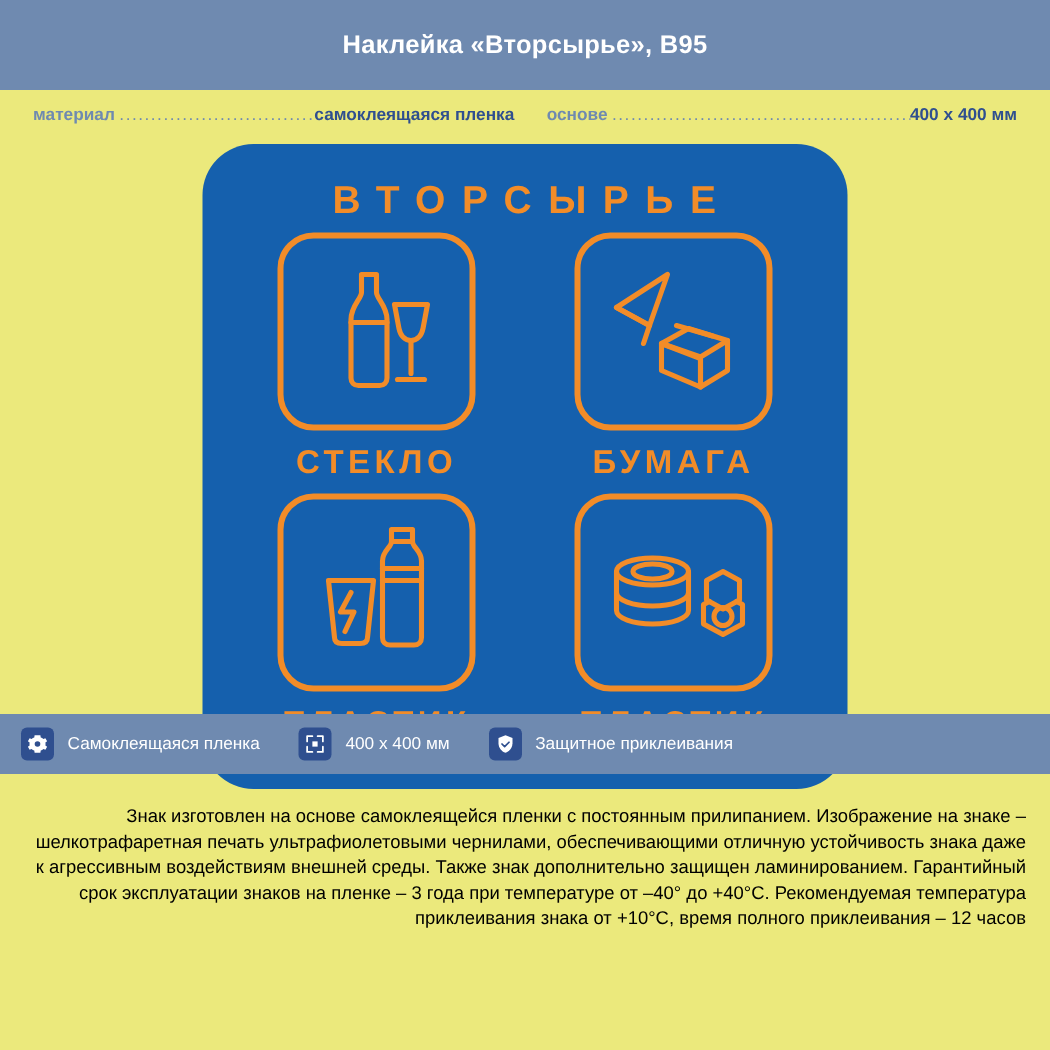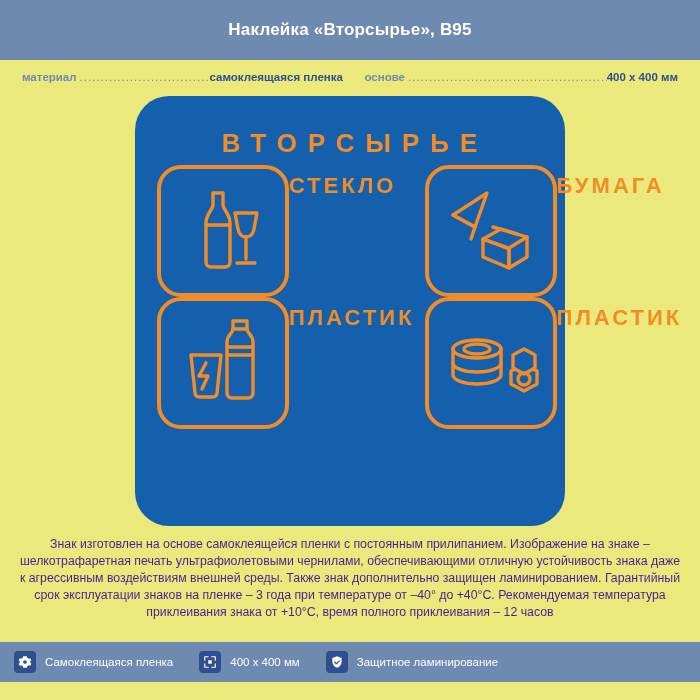--- a/index.html
+++ b/index.html
@@ -9,21 +9,21 @@
   body {
     width: 700px;
     height: 700px;
     font-family: "Liberation Sans", sans-serif;
     background: #ebe97c;
     overflow: hidden;
   }
   .page {
     position: relative;
     width: 700px;
-    height: 682px;
+    height: 516px;
     background: #ebe97c;
   }
   
   .header {
     height: 60px;
     background: #6f8ab0;
     display: flex;
     align-items: center;
     justify-content: center;
   }
@@ -72,42 +72,42 @@
     justify-content: center;
     margin-top: 2px;
   }
   .sticker {
     width: 430px;
     height: 430px;
     background: #1560ad;
     border-radius: 34px;
     position: relative;
     box-sizing: border-box;
-    padding: 24px 22px;
+    padding: 14px 22px;
   }
   .sticker-title {
     color: #f28c28;
     font-size: 26px;
     font-weight: bold;
     text-align: center;
     letter-spacing: 11px;
     margin: 8px 0 2px 0;
     padding-left: 10px;
   }
   .grid {
     display: grid;
     grid-template-columns: 1fr 1fr;
     grid-template-rows: 1fr 1fr;
     gap: 0px 10px;
     margin-top: 6px;
   }
   .cell {
     display: flex;
-    flex-direction: row;
-    align-items: flex-start;
+    flex-direction: column;
+    align-items: center;
   }
   .icon-box {
     width: 132px;
     height: 132px;
     border: 4px solid #f28c28;
     border-radius: 24px;
     display: flex;
     align-items: center;
     justify-content: center;
     box-sizing: border-box;
@@ -116,24 +116,24 @@
     color: #f28c28;
     font-size: 22px;
     font-weight: bold;
     letter-spacing: 3px;
     margin-top: 8px;
     margin-bottom: 8px;
   }
   
   .desc {
     padding: 10px 16px 0 16px;
-    color: #4c1d95;
+    color: #000000;
     font-size: 12.3px;
     line-height: 17px;
-    text-align: center;
+    text-align: right;
   }
   
   .footer {
     position: absolute;
     left: 0;
     bottom: 0;
     width: 700px;
     height: 40px;
     background: #6f8ab0;
     display: flex;
@@ -295,18 +295,18 @@
       <div class="f-text">400 х 400 мм</div>
     </div>
 
     <div class="f-item">
       <div class="f-icon">
         <svg width="14" height="14" viewBox="0 0 24 24" fill="#ffffff">
           <path d="M12 2l8 3v6c0 5-3.4 9.4-8 11-4.6-1.6-8-6-8-11V5l8-3z"></path>
           <path d="M8 12l3 3 5-5" fill="none" stroke="#2f4f8f" stroke-width="2" stroke-linecap="round" stroke-linejoin="round"></path>
         </svg>
       </div>
-      <div class="f-text">Защитное ламинирование</div>
+      <div class="f-text">Защитное приклеивания</div>
     </div>
 
   </div>
 
 </div>
 
 </body></html>

